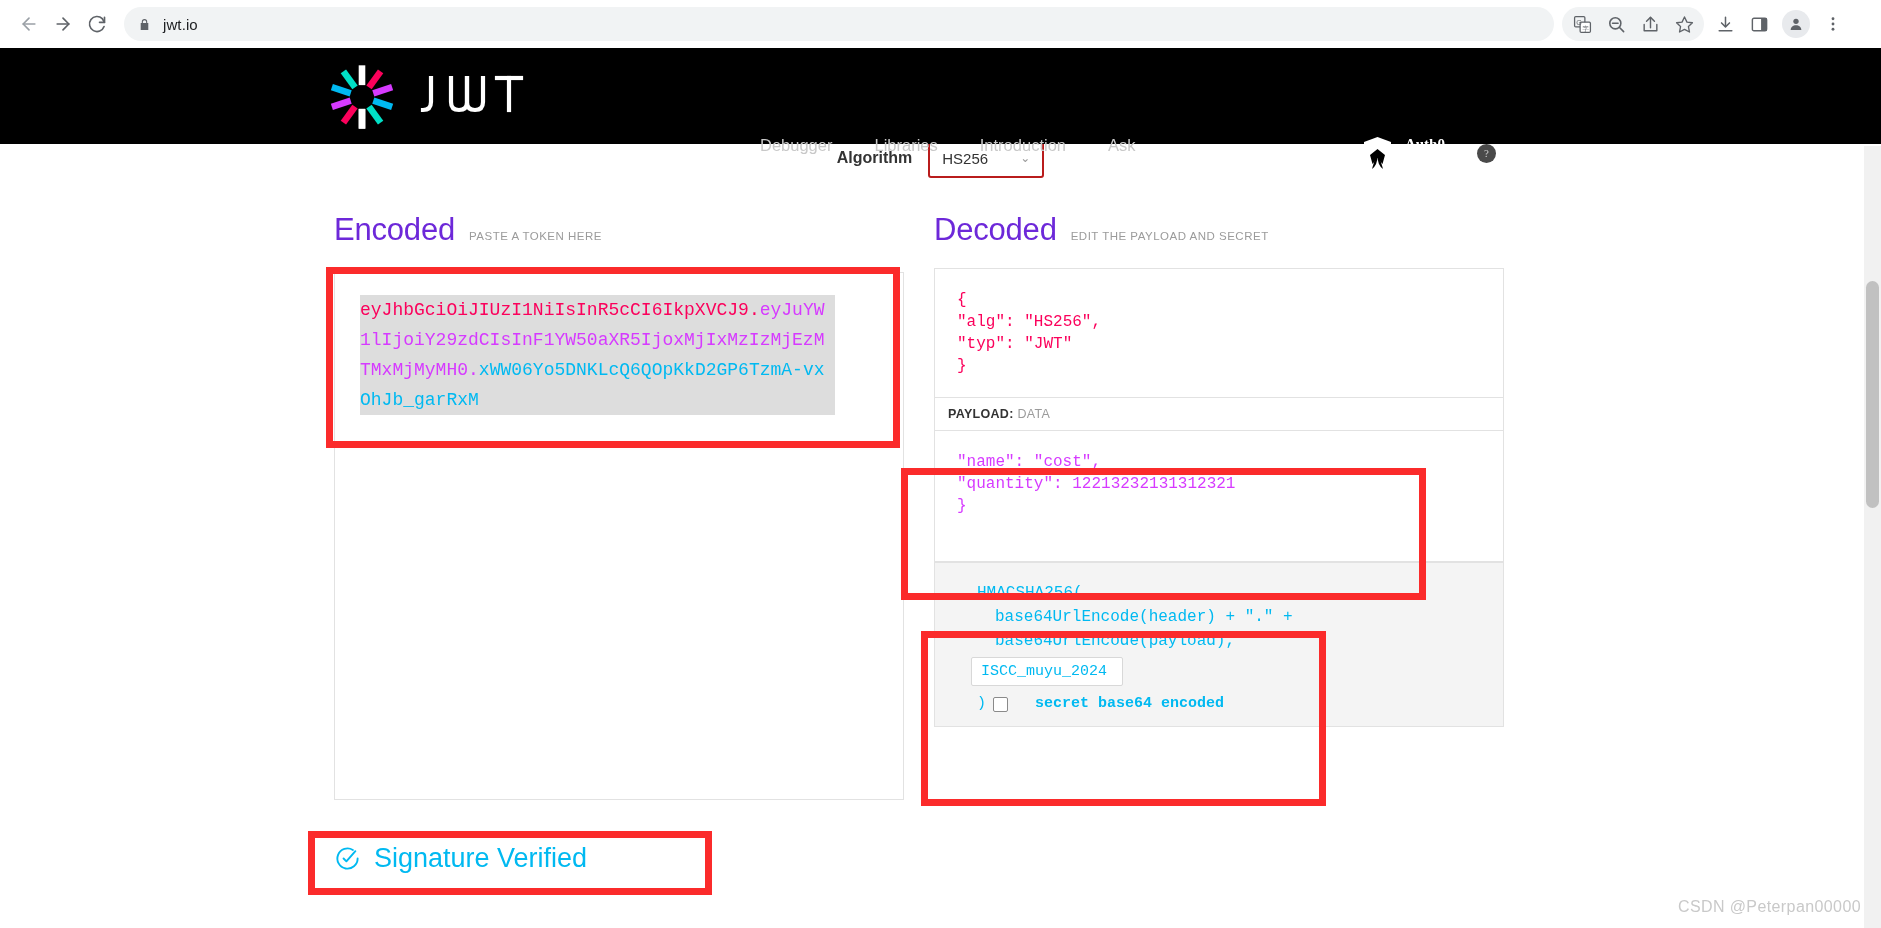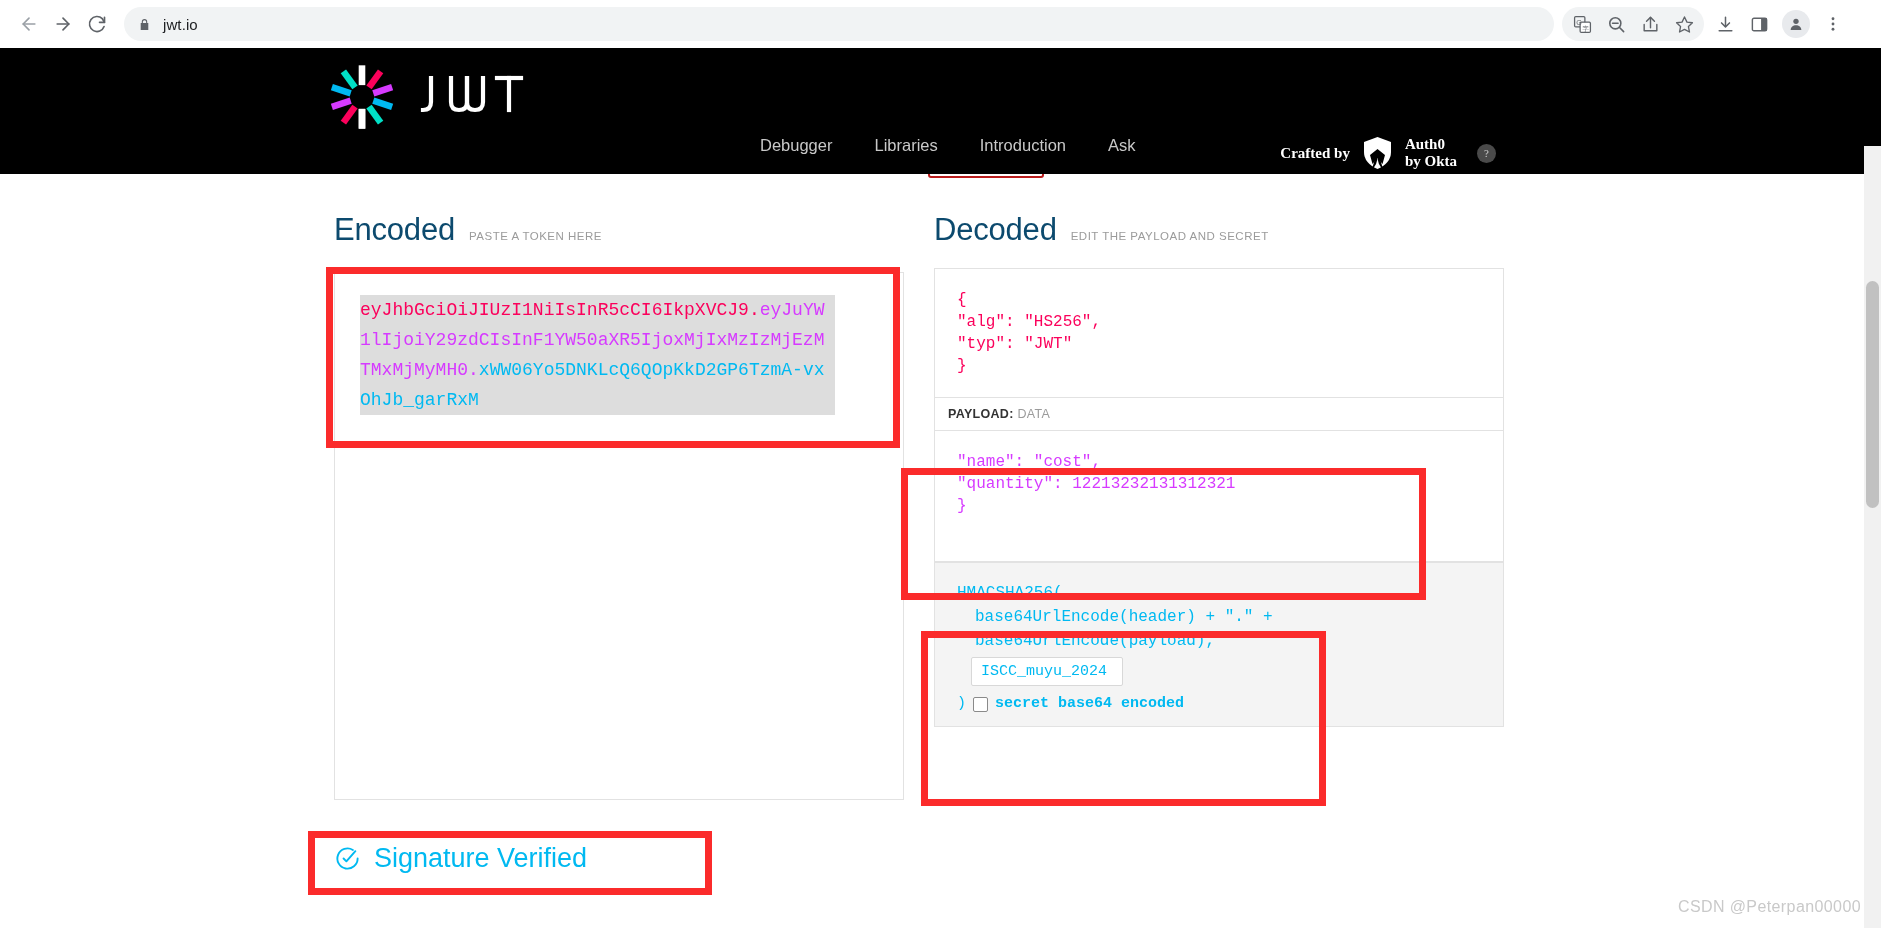--- a/index.html
+++ b/index.html
@@ -75,21 +75,21 @@
     display: flex; align-items: center; justify-content: center;
     color: #5f6368;
     margin: 0 6px;
     flex: none;
   }
 
   
   .site-header {
     position: absolute;
     left: 0; top: 48px;
-    width: 1881px; height: 126px;
+    width: 1881px; height: 96px;
     background: #000000;
     z-index: 5;
   }
   .logo-wrap {
     position: absolute;
     left: 329px; top: 16px;
     display: flex;
     align-items: center;
   }
   .logo-mark { width: 66px; height: 66px; flex: none; }
@@ -170,21 +170,21 @@
   .col-heading {
     position: absolute;
     display: flex;
     align-items: baseline;
     gap: 14px;
   }
   .col-heading h2 {
     margin: 0;
     font-size: 31px;
     font-weight: normal;
-    color: #0c4a6e;
+    color: #6d28d9;
     letter-spacing: -.2px;
   }
   .col-heading .sub {
     font-size: 11.5px;
     color: #9b9b9b;
     letter-spacing: .5px;
   }
 
   
   .encoded-box {
@@ -233,21 +233,21 @@
     font-family: "Liberation Mono", monospace;
     font-size: 16px;
     line-height: 22px;
     padding: 20px 22px;
     box-sizing: border-box;
     white-space: pre;
   }
   .dec-body.grey { background: #f4f4f4; }
   .k-red { color: #fb015b; }
   .k-purple { color: #d63aff; }
-  .k-blue { color: #00b9f1; }
+  .k-blue { color: #00b9f1; margin-left: 20px; }
 
   .secret-input {
     display: inline-block;
     border: 1px solid #d8d8d8;
     background: #ffffff;
     border-radius: 2px;
     padding: 5px 9px;
     font-family: "Liberation Mono", monospace;
     font-size: 15px;
     color: #00b9f1;

